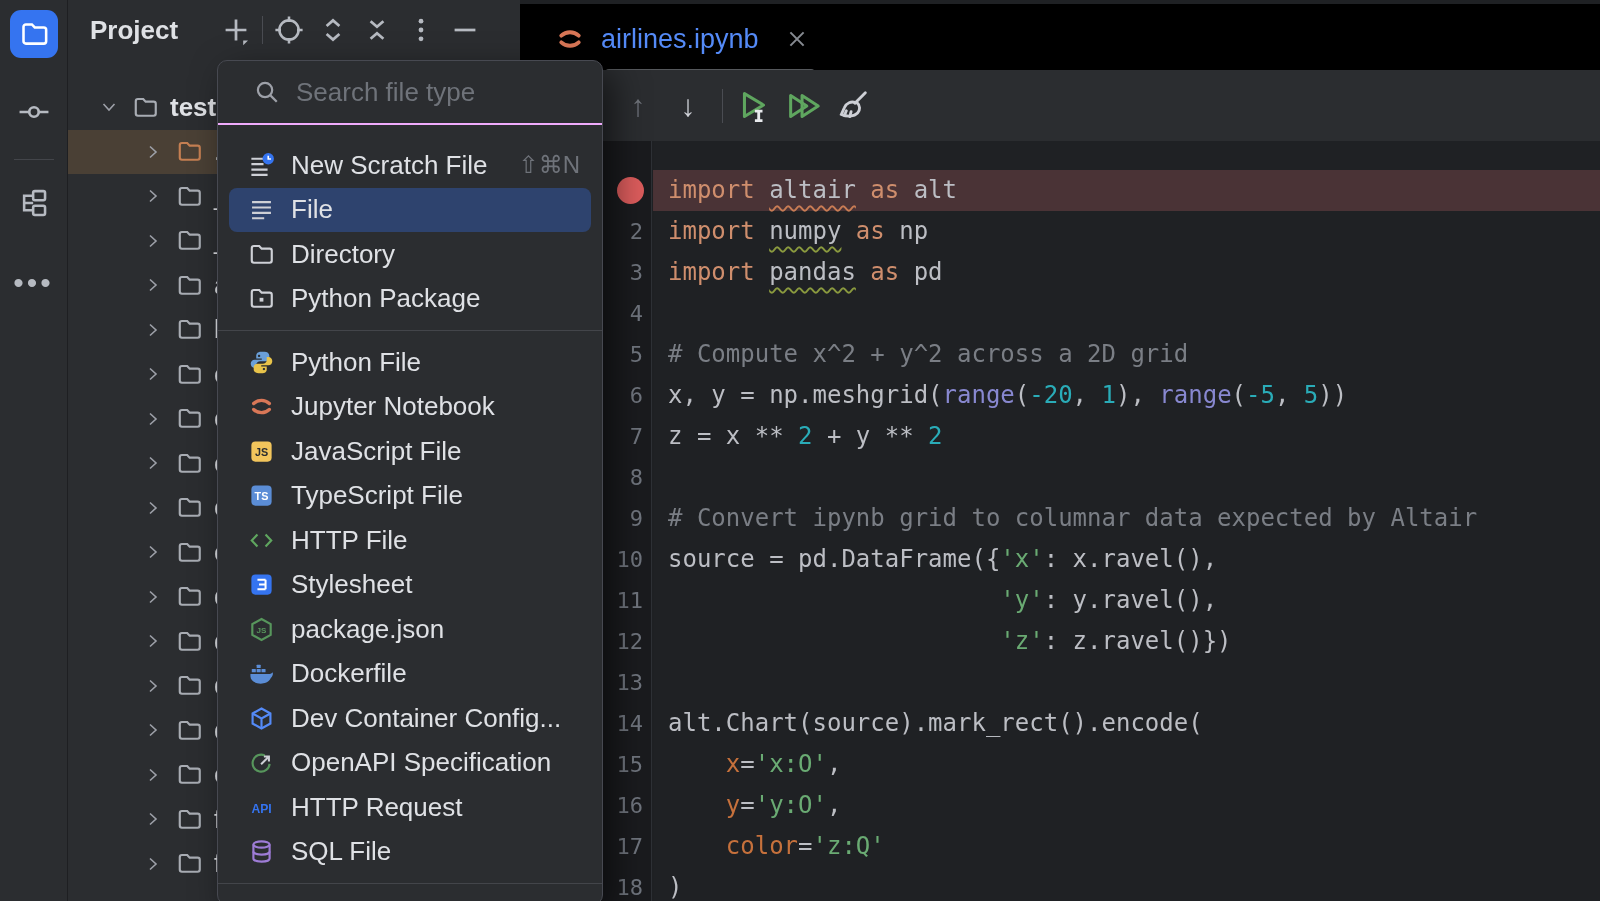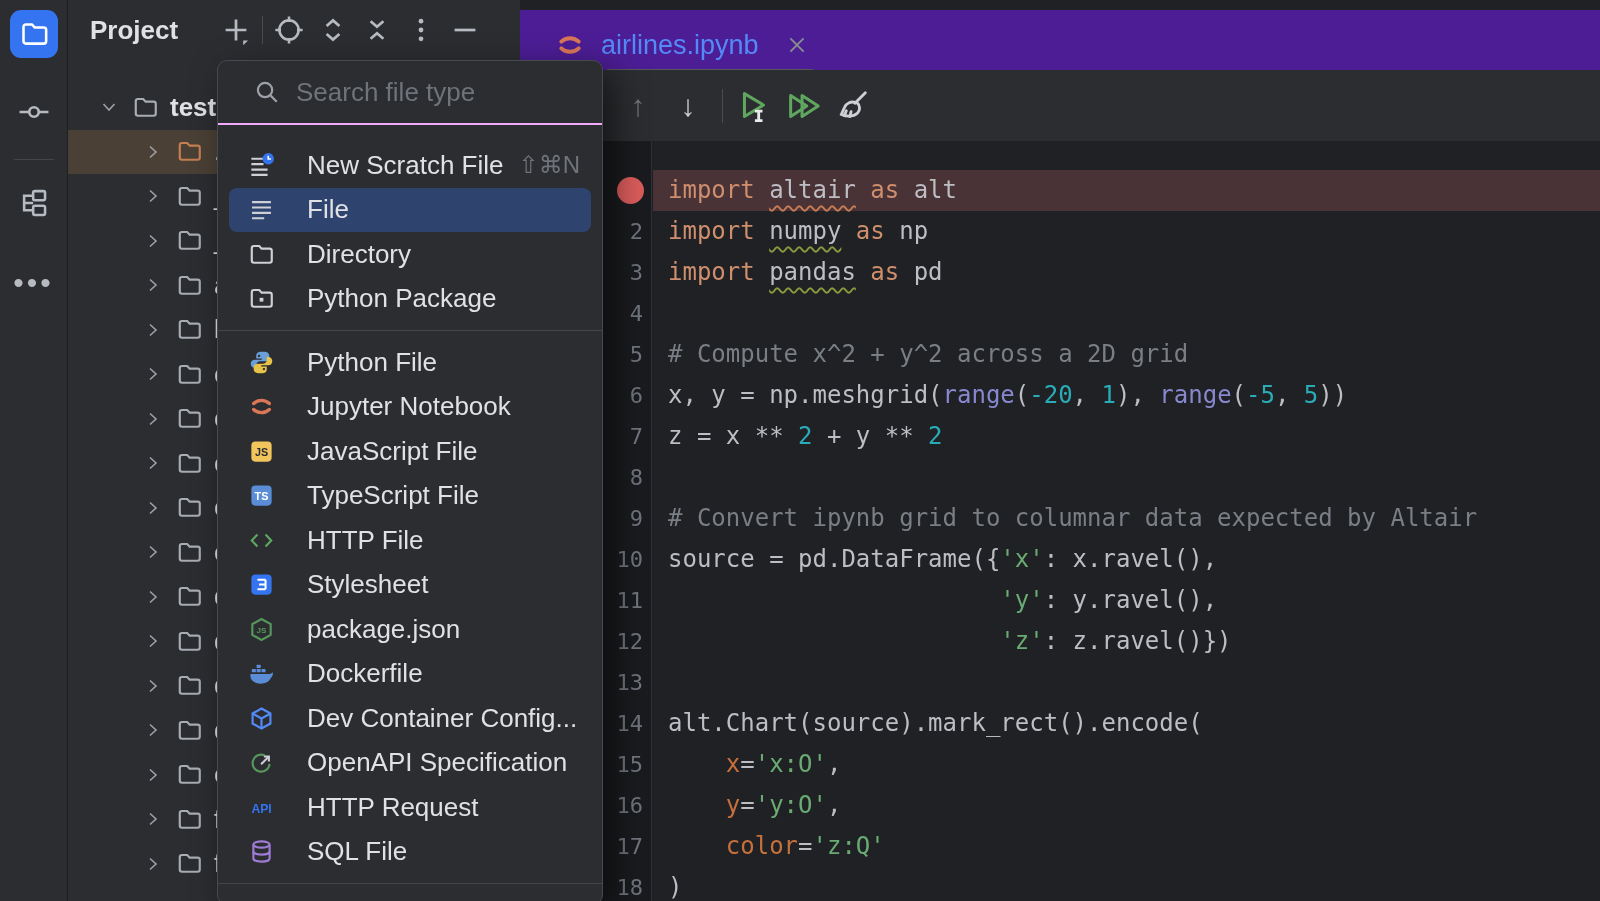--- a/index.html
+++ b/index.html
@@ -27,21 +27,21 @@
   #tree { padding-top:25px; }
   .trow { height:44.5px; display:flex; align-items:center; color:#DFE1E5; font-size:26px; white-space:nowrap; overflow:hidden; }
   .trow.root { padding-left:30px; font-weight:bold; }
   .trow.child { padding-left:74px; }
   .trow.selected { background:#4A4035; }
   .chev { width:22px; height:22px; margin-right:12px; flex:0 0 auto; display:flex; align-items:center; justify-content:center; }
   .fico { width:27px; height:27px; margin-right:11px; flex:0 0 auto; }
 
   
   #editor-area { position:absolute; left:520px; top:0; width:1080px; height:901px; background:#1F2124; }
-  #tab-bar { position:absolute; left:0; top:10px; width:1080px; height:70px; background:#4c1d95;text-decoration:underline; }
+  #tab-bar { position:absolute; left:0; top:4px; width:1080px; height:70px; background:#000000;text-decoration:underline; }
   #tab { position:absolute; left:35px; top:0; height:70px; display:flex; align-items:center; }
   #tab-icon { width:30px; height:30px; margin-right:16px; }
   #tab-title { color:#548AF7; font-size:27px; }
   #tab-close { margin-left:26px; width:24px; height:24px; color:#868A91; }
   #tab-hscroll { position:absolute; left:85px; top:69px; width:210px; height:8px; background:#55585C; border-radius:4px; }
 
   #nb-toolbar { position:absolute; left:0; top:70px; width:1080px; height:71px; background:#2B2D30; display:flex; align-items:center; padding-left:98px; }
   .tb-ic { width:40px; height:40px; margin-right:10px; display:flex; align-items:center; justify-content:center; font-size:30px; }
   .tb-sep { width:1px; height:34px; background:#4A4C52; margin:0 10px 0 4px; }
   #up-arrow { color:#6F737A; }
@@ -68,21 +68,21 @@
   .tok-warn{ text-decoration:underline wavy #8A9A3E; text-decoration-thickness:2px; text-underline-offset:7px; }
 
   
   #popup { position:absolute; left:217px; top:60px; width:386px; height:845px; background:#2B2D30;
     border:1px solid #474951; border-radius:10px; box-shadow:10px 12px 34px rgba(0,0,0,.55); z-index:50; overflow:hidden; }
   #popup-search { height:64px; display:flex; align-items:center; border-bottom:2px solid #f0abfc; }
   #search-icon { width:26px; height:26px; margin-left:36px; color:#9DA0A8; }
   #search-placeholder { margin-left:16px; font-size:26px; color:#6F737A; }
   #popup-menu { padding-top:18px; }
   .mi { height:44.5px; display:flex; align-items:center; padding-left:30px; cursor:default; }
-  .mi .ic { width:27px; height:27px; margin-right:32px; flex:0 0 auto; display:flex; align-items:center; justify-content:flex-end; }
+  .mi .ic { width:27px; height:27px; margin-right:16px; flex:0 0 auto; display:flex; align-items:center; justify-content:flex-end; }
   .mi .lbl { font-size:26px; color:#DFE1E5; white-space:nowrap; }
   .mi .sc { margin-left:auto; margin-right:22px; font-size:24px; color:#6F737A; }
   .mi.selected { background:#2E436E; border-radius:8px; margin:0 11px; padding-left:19px; }
   .menu-sep { height:1px; background:#43454A; margin:9px 0; }
 </style>
 </head>
 <body>
 
 <div id="activity-bar">
   <div class="ab-btn active">

